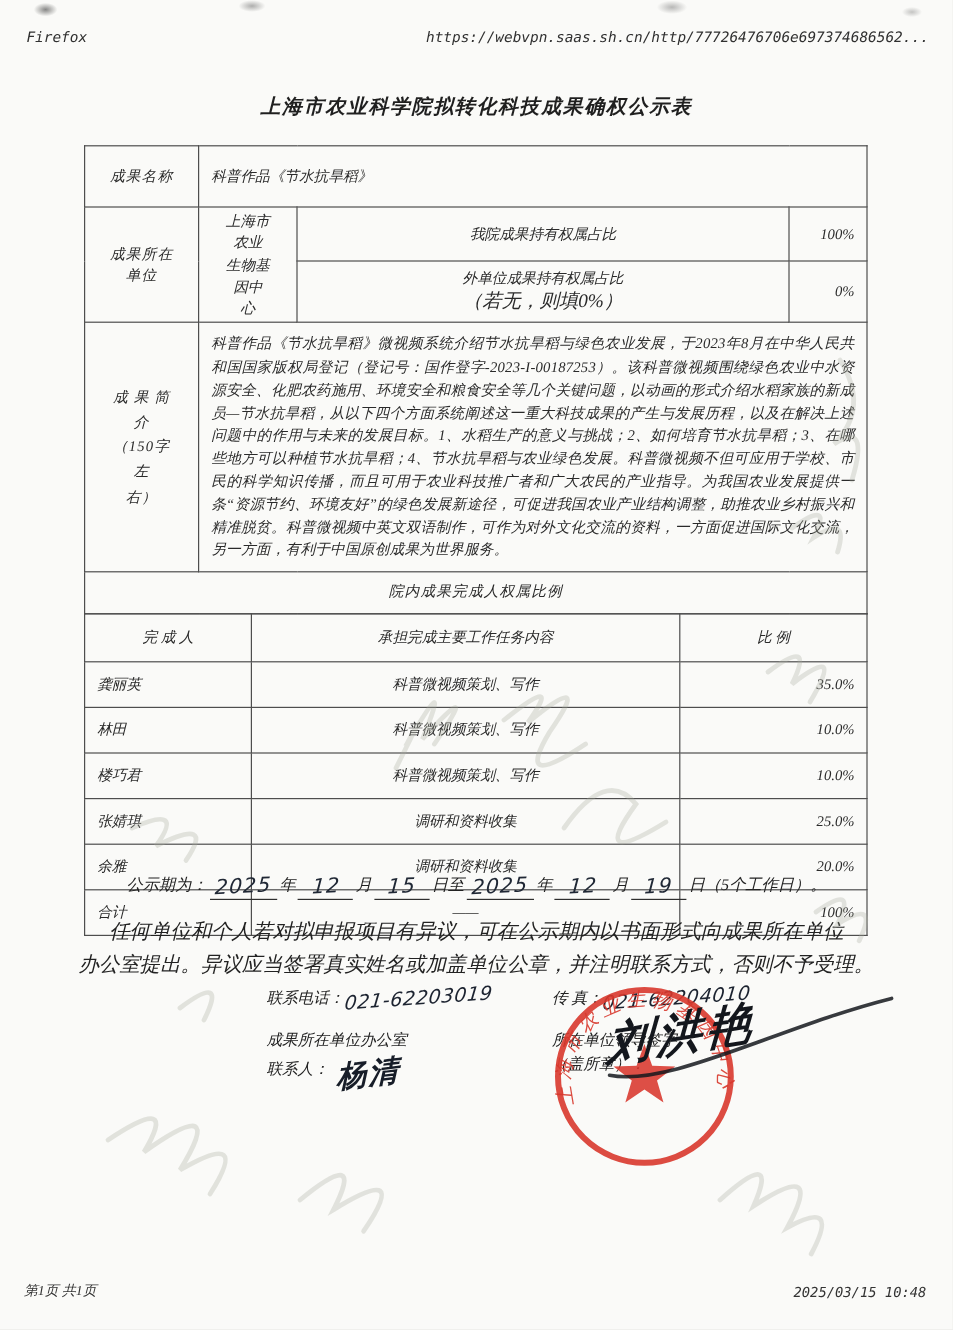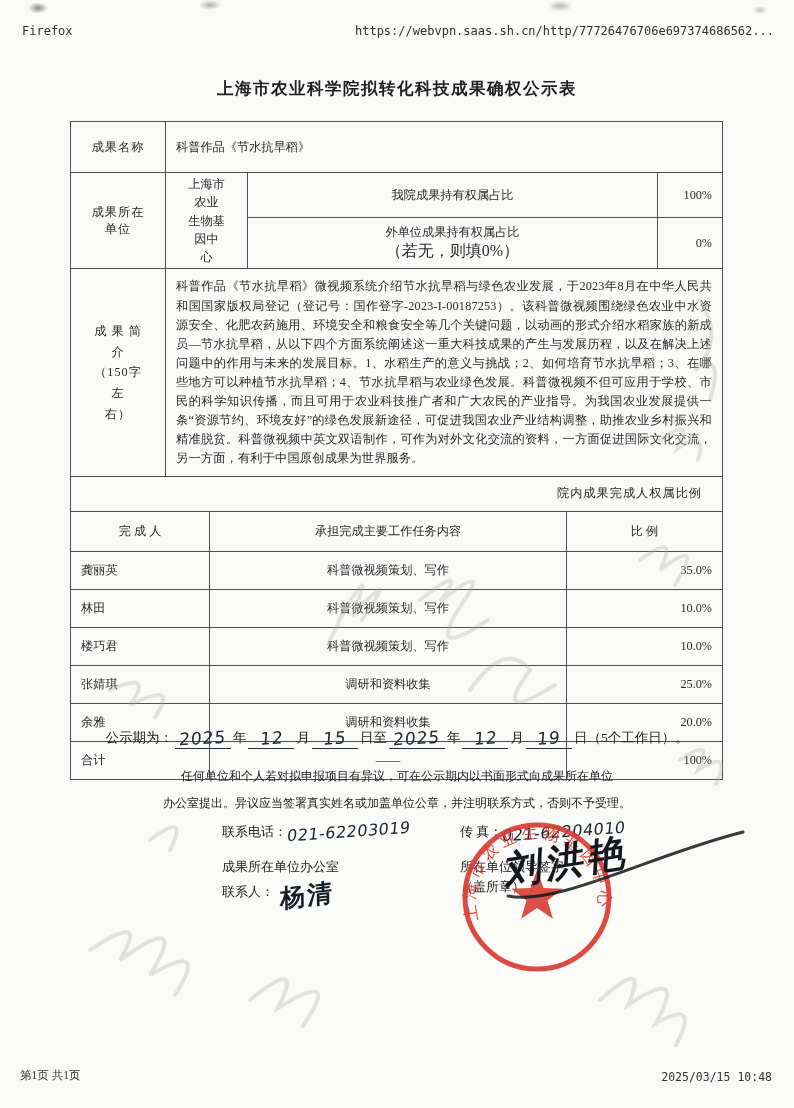--- a/index.html
+++ b/index.html
@@ -1,20 +1,20 @@
 <!DOCTYPE html>
 <html><head>
 <meta charset="utf-8">
 <style>
   * { margin:0; padding:0; box-sizing:border-box; }
   html,body { background:#e8e8e6; }
   .sheet {
     position:relative; width:794px; height:1108px; margin:0 auto;
     background:#fafaf8; overflow:hidden;
-    font-family:"Liberation Serif", serif; color:#262626;
+    font-family:"Liberation Serif", serif; color:#262626;font-style:italic;
   }
   
   .sheet::before {
     content:""; position:absolute; inset:0; pointer-events:none;
     background:
       radial-gradient(14px 8px at 38px 8px, rgba(40,40,40,.55), rgba(40,40,40,0) 70%),
       radial-gradient(16px 7px at 210px 5px, rgba(60,60,60,.4), rgba(60,60,60,0) 70%),
       radial-gradient(18px 8px at 560px 6px, rgba(60,60,60,.35), rgba(60,60,60,0) 70%),
       radial-gradient(12px 6px at 760px 10px, rgba(70,70,70,.3), rgba(70,70,70,0) 70%);
   }
@@ -37,40 +37,40 @@
   .cell-center { text-align:center; }
   .cell-left  { text-align:left; padding-left:10px; }
   .cell-right { text-align:right; padding-right:10px; }
   .lbl { text-align:center; letter-spacing:1px; }
   .unit-cell { text-align:center; line-height:1.5; }
   .summary-lbl div { text-align:center; line-height:1.7; letter-spacing:1px; }
   .summary-text {
     text-align:justify; line-height:1.56; padding:8px 10px;
     font-size:12.2px; letter-spacing:.2px;
   }
-  .section-title { text-align:right; letter-spacing:1px; }
+  .section-title { text-align:center; letter-spacing:1px; }
   .ratio-note { font-size:16px; }
 
   .publicity {
     position:absolute; top:729px; left:0; right:0;
     text-align:center; font-size:13.5px; color:#222;
   }
   .blank {
     display:inline-block; min-width:46px; border-bottom:1.3px solid #2e2e2e;
     text-align:center; line-height:1.05; vertical-align:-2px; margin:0 2px;
   }
   .blank.wide { min-width:56px; }
   .hand {
     display:inline-block; font-family:"DejaVu Sans", sans-serif;
     transform:rotate(-3deg) skewX(-7deg); font-size:17px; font-weight:500;
     color:#202835; letter-spacing:1px;
   }
   .notes {
     position:absolute; top:763px; left:60px; right:60px;
-    text-align:center; font-size:12px; line-height:27px; color:#222;
+    text-align:center; font-size:17px; line-height:27px; color:#222;
   }
   .contact {
     position:absolute; left:222px; top:822px; width:520px;
     font-size:13px; color:#222;
   }
   .contact-grid { display:grid; grid-template-columns:238px 1fr; row-gap:16px; }
   .hand-num {
     display:inline-block; font-family:"DejaVu Sans", sans-serif;
     transform:rotate(-4deg) skewX(-10deg); font-size:16px; font-weight:500;
     color:#1c2330; letter-spacing:.5px; vertical-align:-1px;

